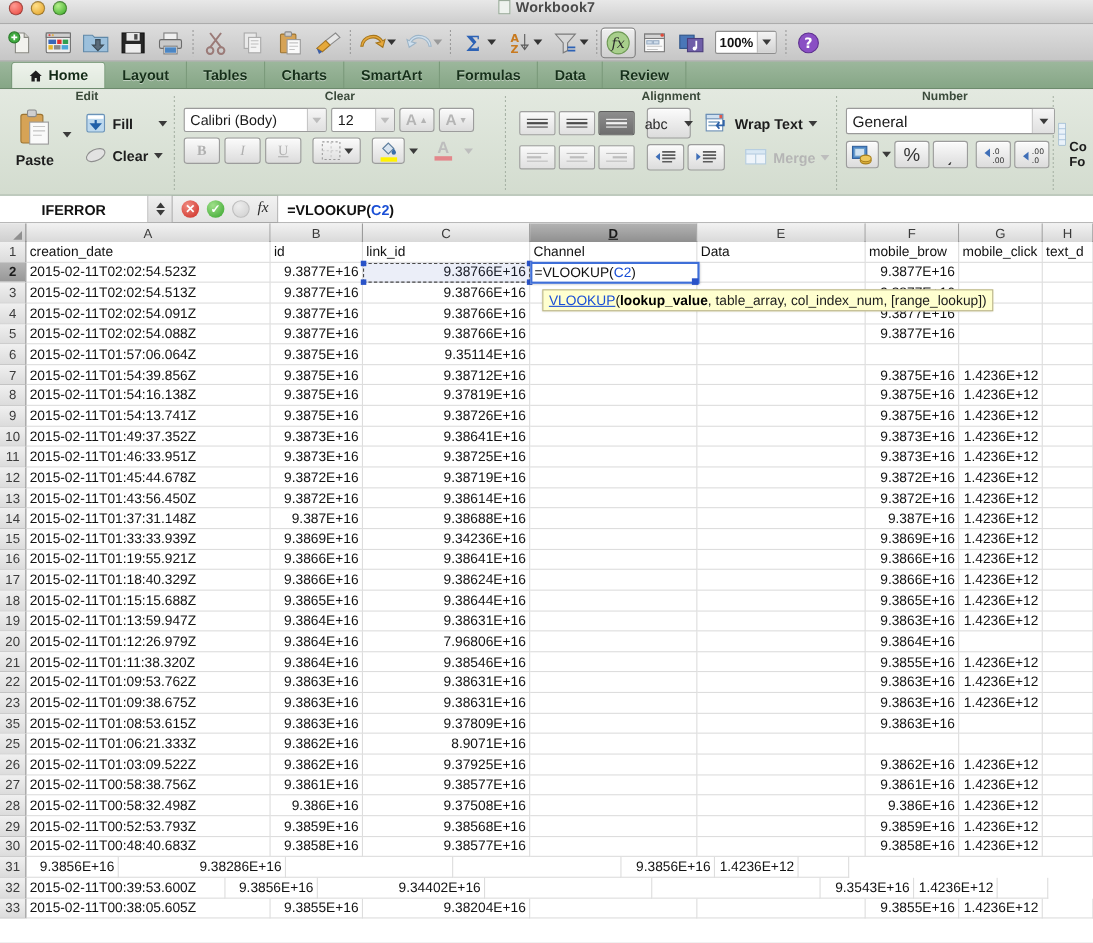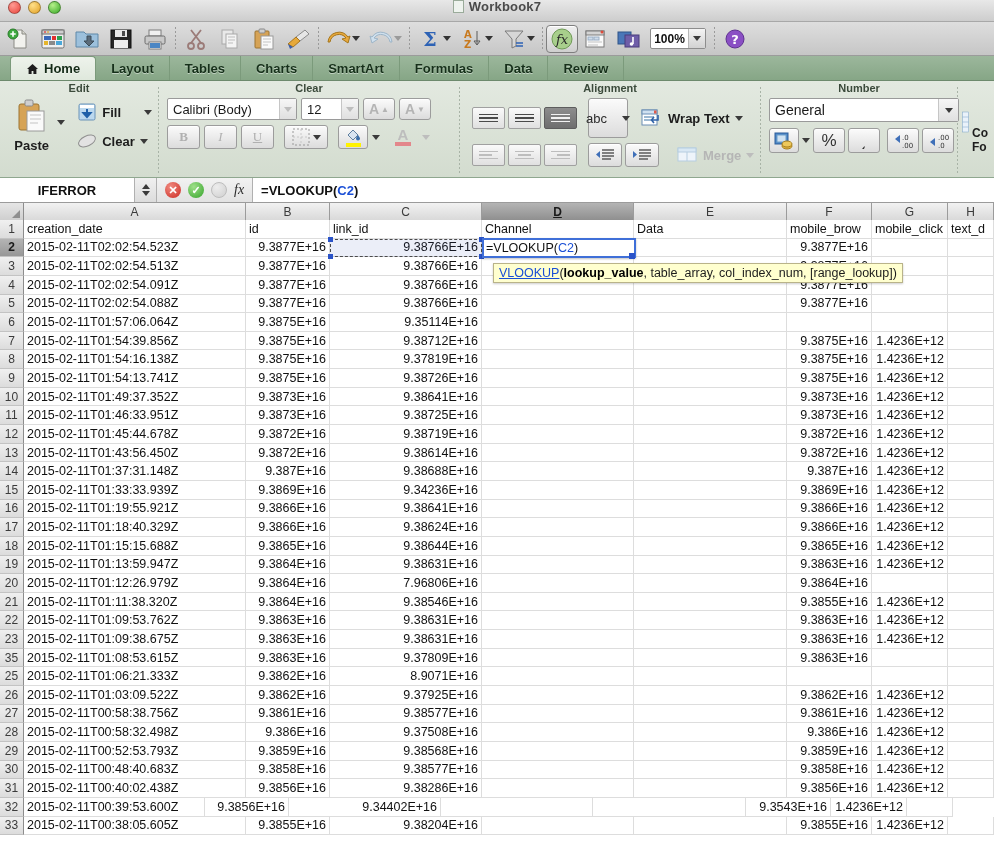--- a/index.html
+++ b/index.html
@@ -463,21 +463,21 @@
         <div class="alnbtn">
           <div class="ln" style="width:19px"></div>
             <div class="ln" style="width:19px"></div>
             <div class="ln" style="width:19px"></div>
           </div>
         <div class="alnbtn on">
           <div class="ln" style="width:19px"></div>
             <div class="ln" style="width:19px"></div>
             <div class="ln" style="width:19px"></div>
           </div>
-        <div class="btn" style="width:40px;height:40px;gap:15px;margin-left:8px">
+        <div class="btn" style="width:40px;height:28px;gap:15px;margin-left:8px">
           <span style="font-size:13px;color:#2b2b2b">abc</span>
           <div class="cb"></div>
         </div>
         <div style="display:flex;align-items:center;gap:5px;margin-left:10px">
           <svg width="22" height="20" viewBox="0 0 22 20">
             <rect x="1" y="2" width="15" height="15" fill="#fff" stroke="#6b8eb4"></rect>
             <rect x="1" y="2" width="15" height="4" fill="#cfe0f0" stroke="#6b8eb4"></rect>
             <rect x="13" y="2.5" width="2.5" height="3" fill="#e05a4a"></rect>
             <path d="M3 9h10M3 12h7" stroke="#7da3c4" stroke-width="1.4"></path>
             <path d="M17 7v5h-6M13 9l-2.5 3 2.5 3" stroke="#2f62a8" stroke-width="1.6" fill="none"></path>
@@ -951,21 +951,20 @@
         <div class="cell r" style="width: 84px;">9.3858E+16</div>
         <div class="cell r" style="width: 152px;">9.38577E+16</div>
         <div class="cell" style="width: 152px;"></div>
         <div class="cell" style="width: 153px;"></div>
         <div class="cell r" style="width: 85px;">9.3858E+16</div>
         <div class="cell r" style="width: 76px;">1.4236E+12</div>
         <div class="cell" style="width: 46px;"></div>
       </div>
       <div class="row">
         <div class="rh">31</div>
-        <div class="cell" style="width: 222px;">2015-02-11T00:40:02.438Z</div>
         <div class="cell r" style="width: 84px;">9.3856E+16</div>
         <div class="cell r" style="width: 152px;">9.38286E+16</div>
         <div class="cell" style="width: 152px;"></div>
         <div class="cell" style="width: 153px;"></div>
         <div class="cell r" style="width: 85px;">9.3856E+16</div>
         <div class="cell r" style="width: 76px;">1.4236E+12</div>
         <div class="cell" style="width: 46px;"></div>
       </div>
       <div class="row">
         <div class="rh">32</div>

